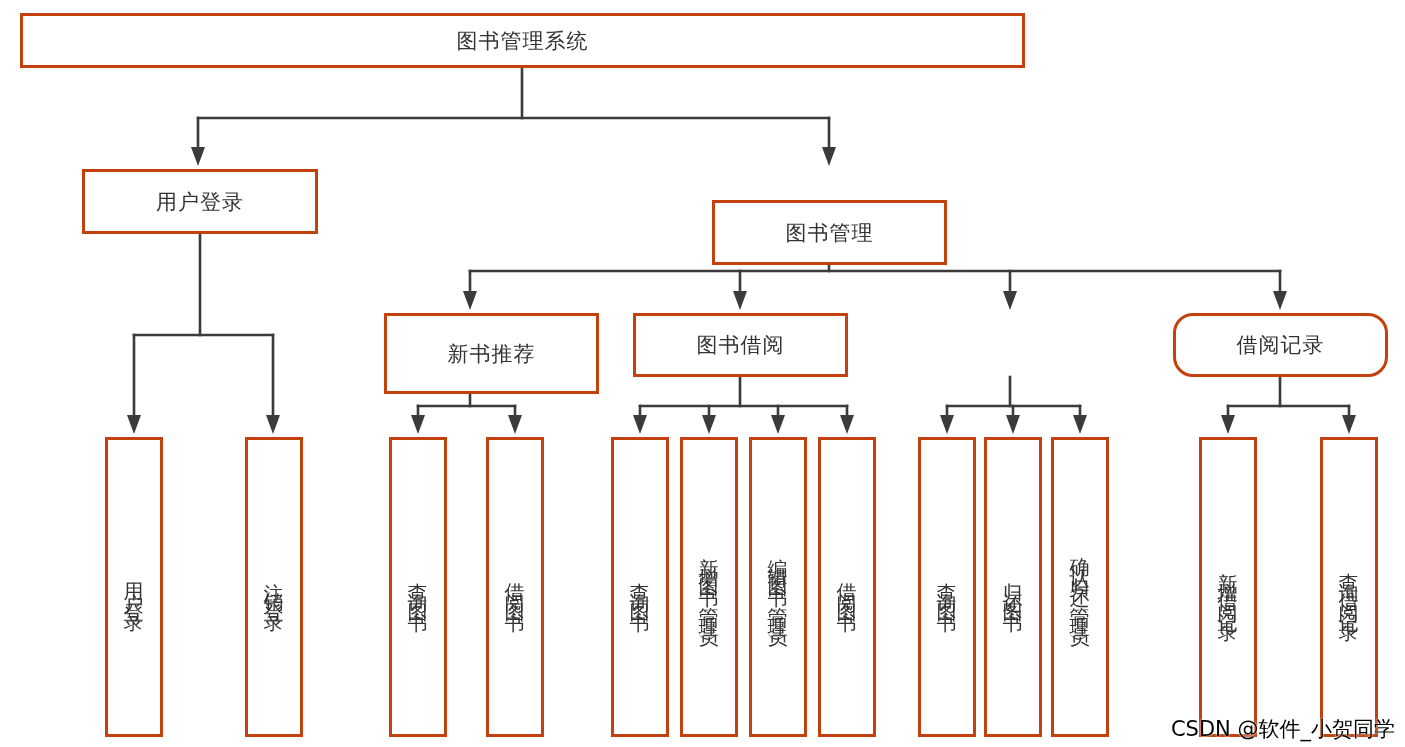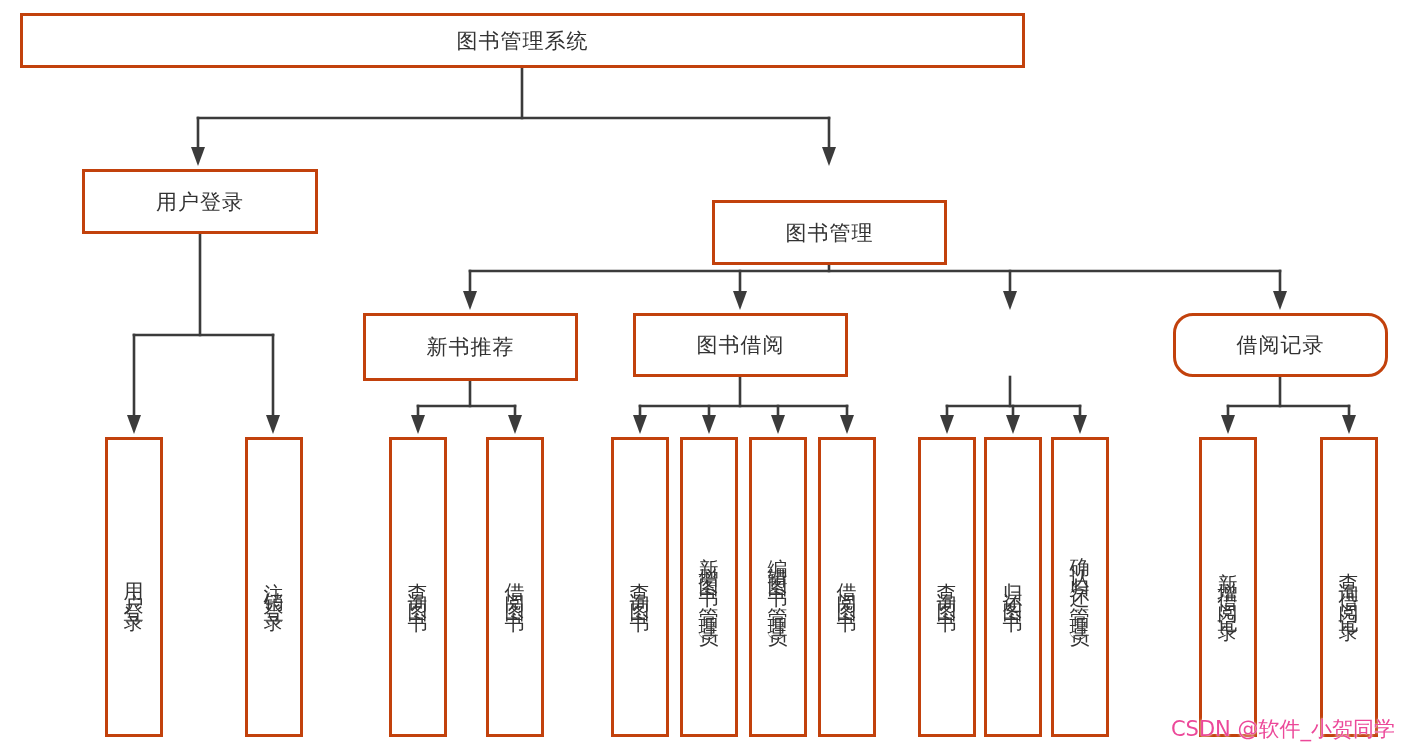--- a/index.html
+++ b/index.html
@@ -44,21 +44,21 @@
     font-size: 20px;
     letter-spacing: 10px;
     line-height: 1.0;
     white-space: nowrap;
   }
   #watermark {
     position: absolute;
     right: 10px;
     top: 715px;
     font-size: 21px;
-    color: #ec4899;
+    color: #000000;
     white-space: nowrap;
     text-shadow: 0 0 3px rgba(255,255,255,0.95), 0 0 1px rgba(255,255,255,0.95);
   }
 </style>
 </head>
 <body>
 
 <div id="stage">
 
   <svg id="connectors" width="1405" height="747" viewBox="0 0 1405 747" xmlns="http://www.w3.org/2000/svg">
@@ -114,21 +114,21 @@
       <polygon points="1221,415 1235,415 1228,434" fill="#3b3b3b"></polygon>
       <line x1="1349" y1="406" x2="1349" y2="419" stroke="#3b3b3b" stroke-width="2.6" stroke-linecap="square"></line>
       <polygon points="1342,415 1356,415 1349,434" fill="#3b3b3b"></polygon>
     </svg>
 
   <div class="box h" style="left:20px; top:13px; width:1005px; height:55px;">图书管理系统</div>
 
   <div class="box h" style="left:82px; top:169px; width:236px; height:65px;">用户登录</div>
   <div class="box h" style="left:712px; top:184px; width:235px; height:65px;margin-top:16px;">图书管理</div>
 
-  <div class="box h" style="left:363px; top:313px; width:215px; height:68px;">新书推荐</div>
+  <div class="box h" style="left:384px; top:313px; width:215px; height:81px;">新书推荐</div>
   <div class="box h" style="left:633px; top:313px; width:215px; height:64px;">图书借阅</div>
   <div class="box h" style="left:1173px; top:313px; width:215px; height:64px;border-radius:20px;">借阅记录</div>
 
   <div class="box v" style="left:105px;">
     <span class="vt">用户登录</span>
   </div>
   <div class="box v" style="left:245px;">
     <span class="vt">注销登录</span>
   </div>
 

